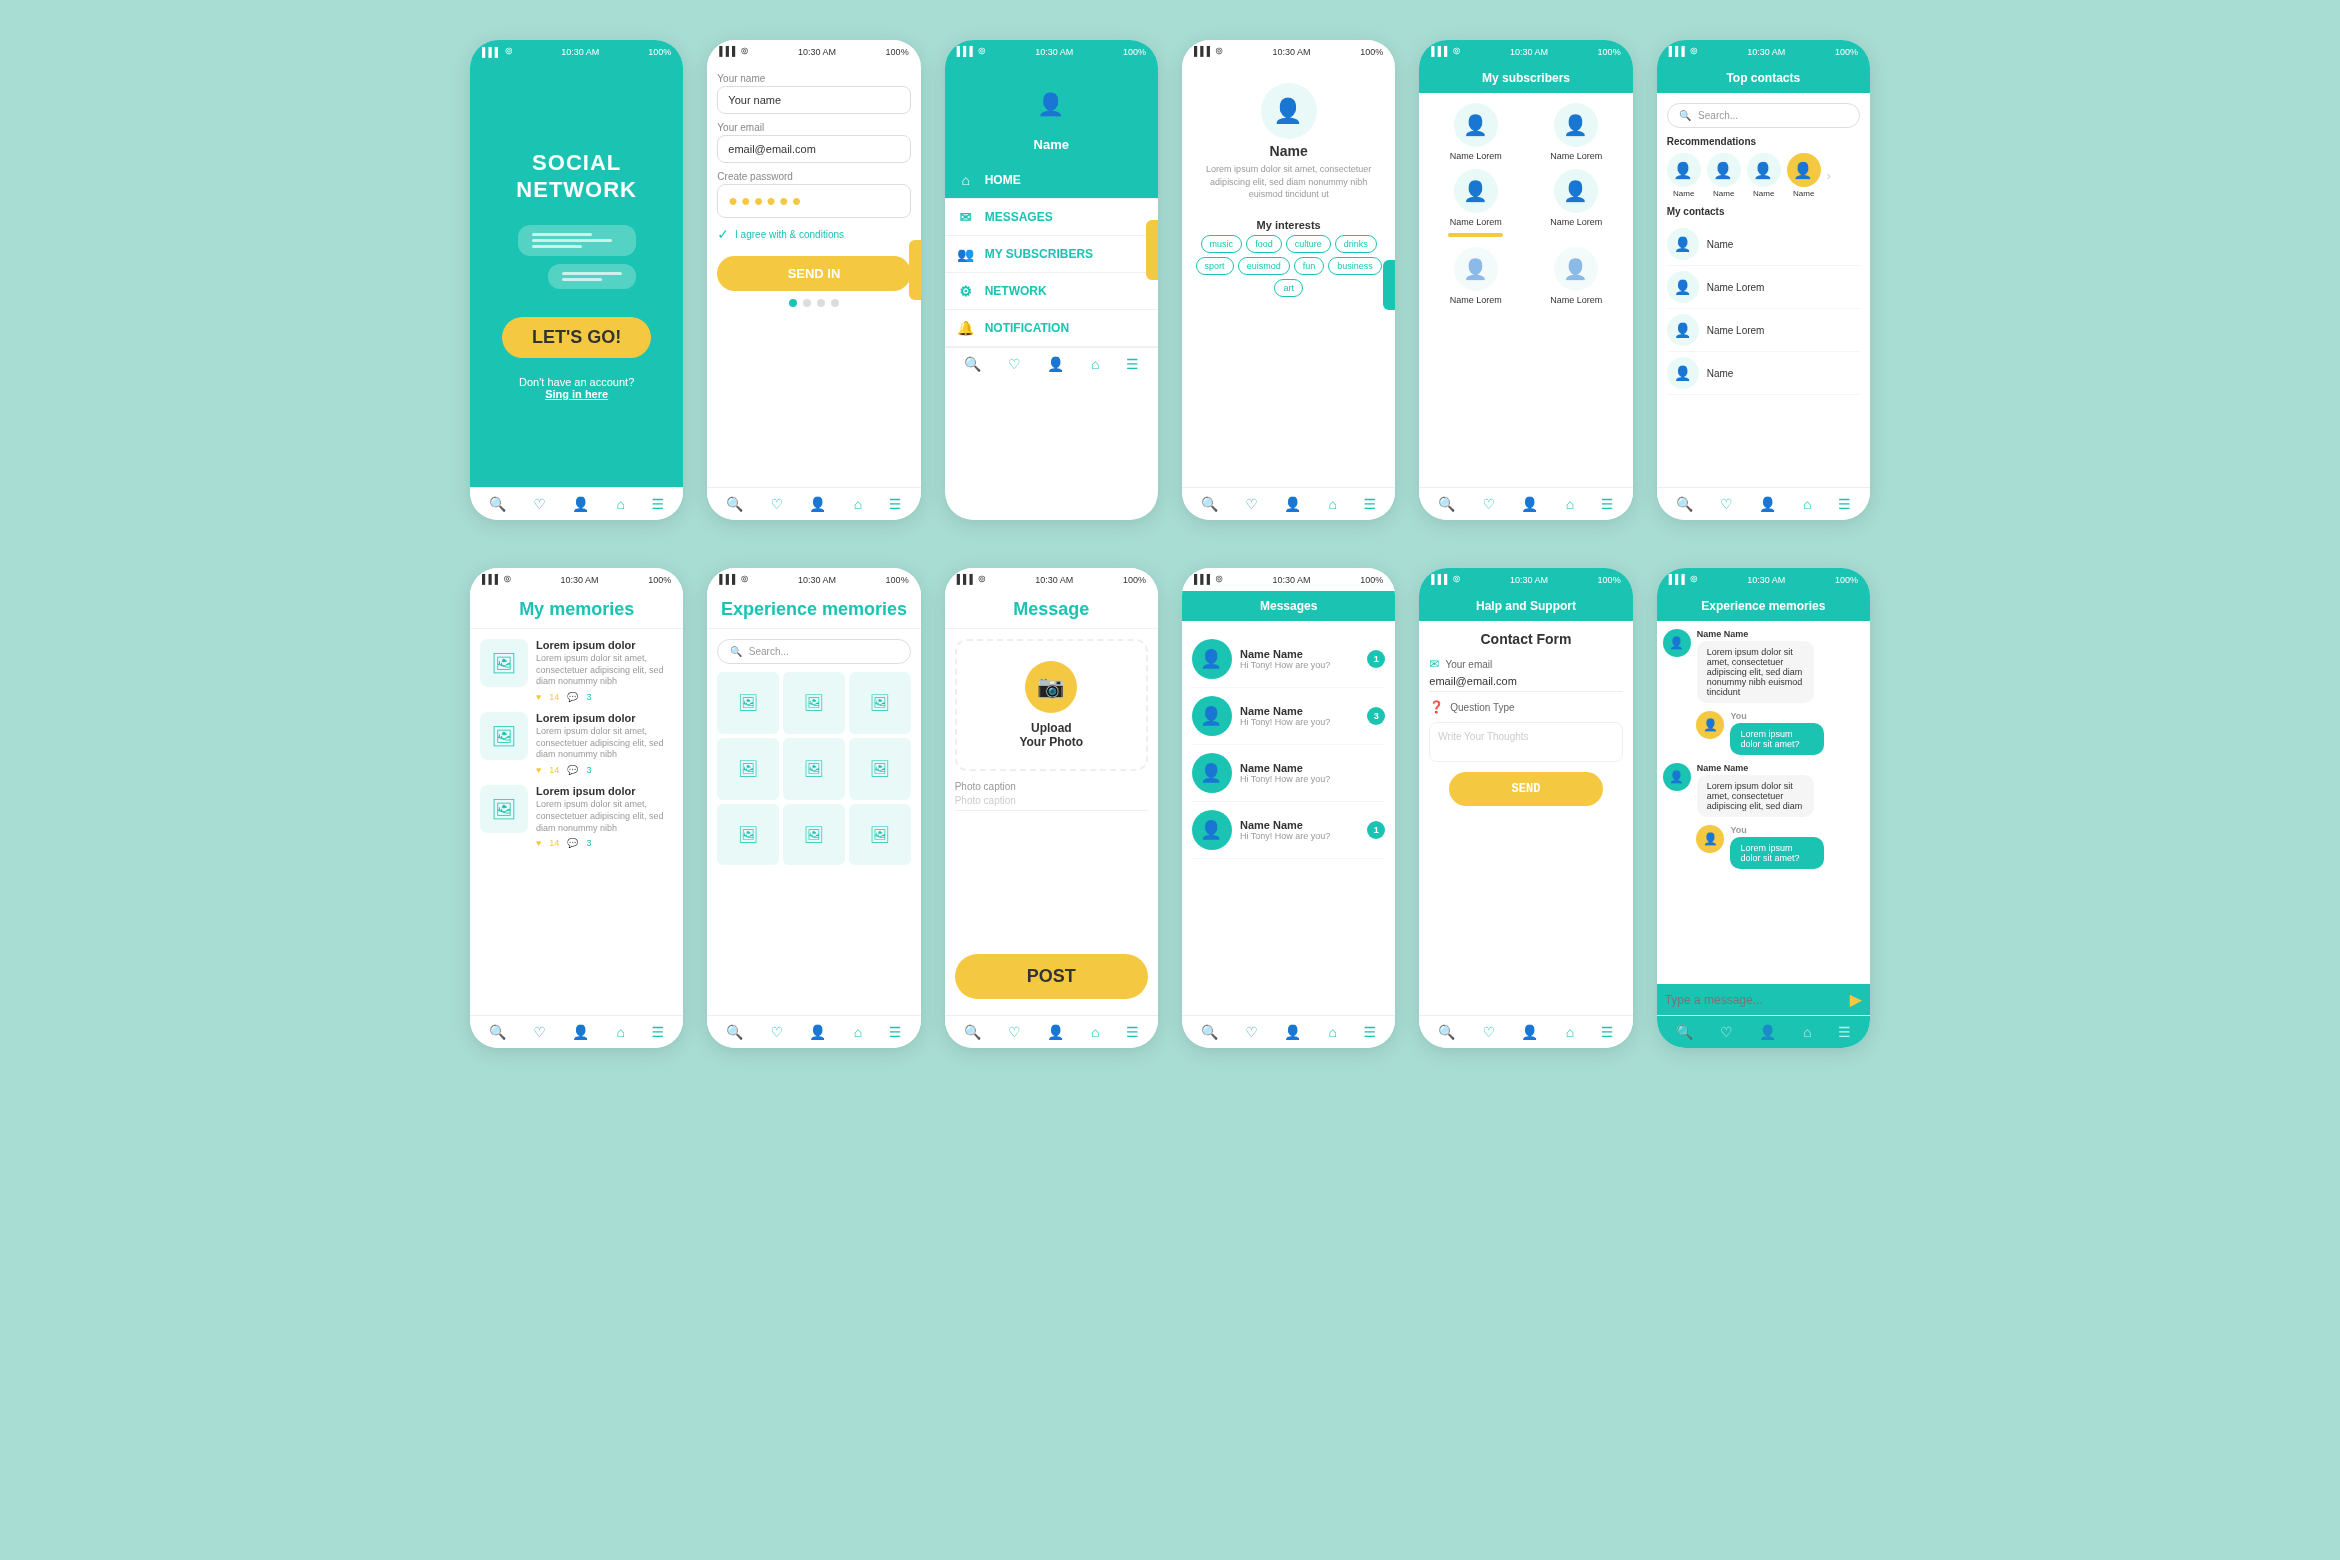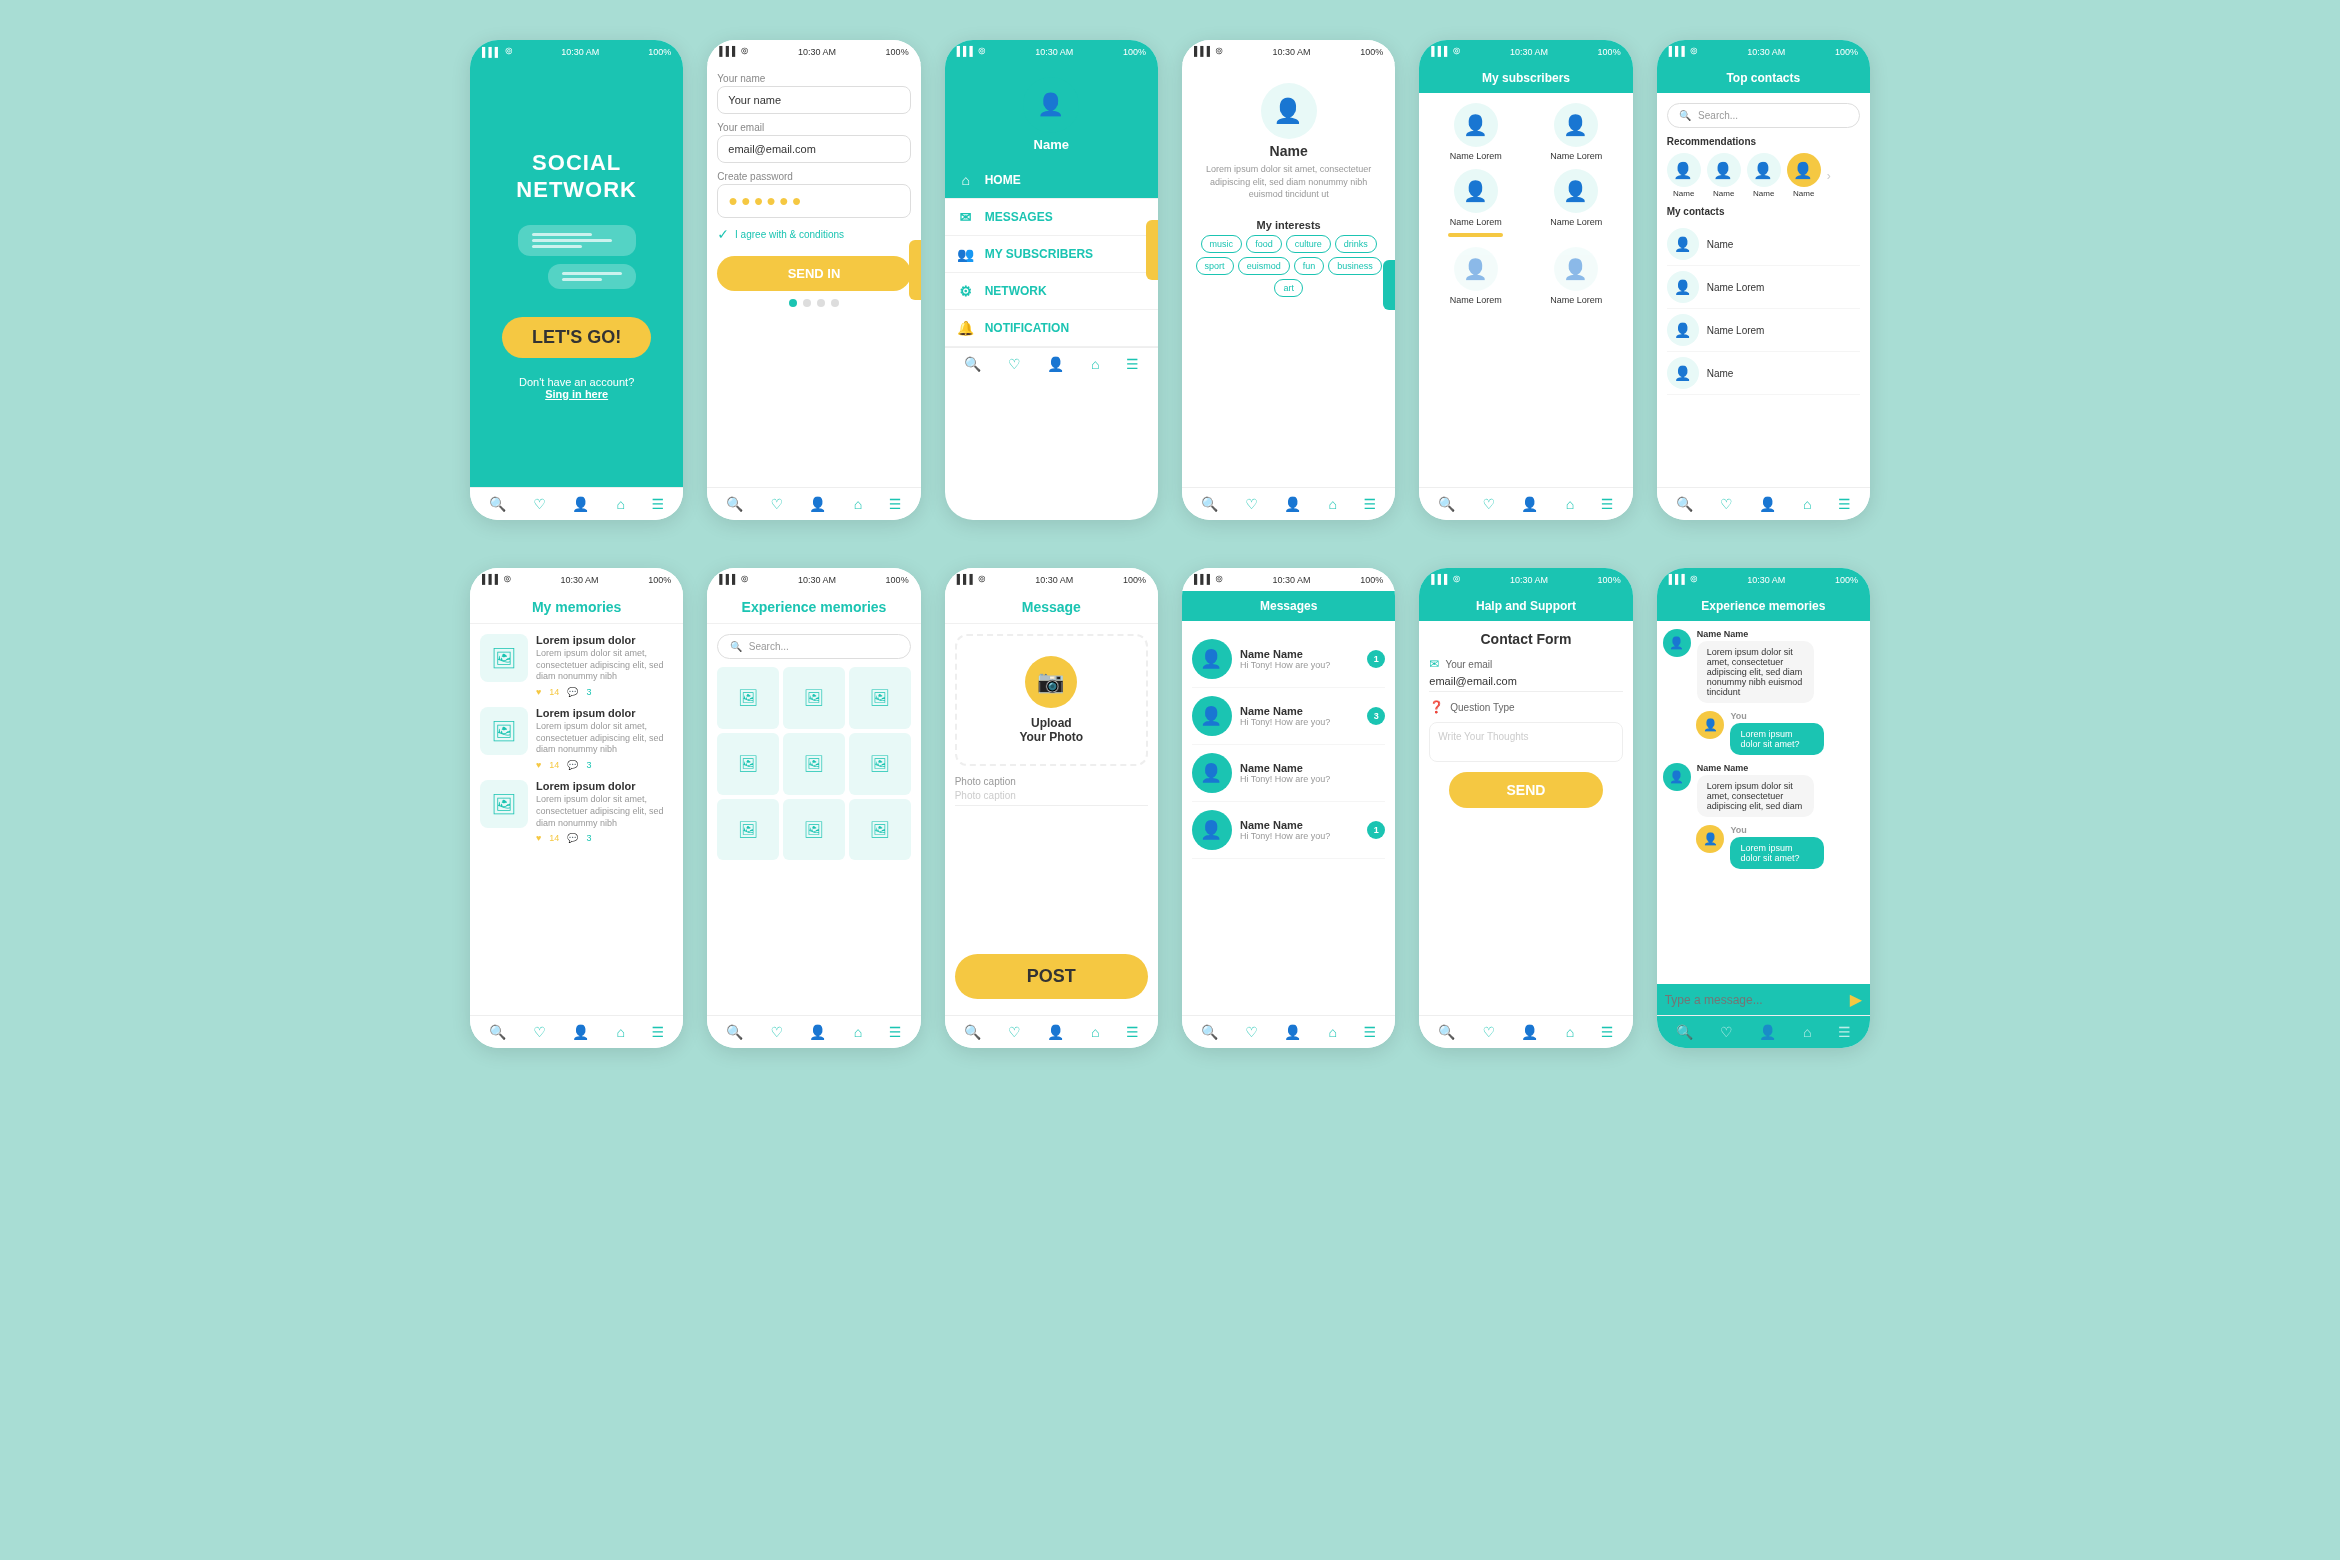--- a/index.html
+++ b/index.html
@@ -308,22 +308,23 @@
     .send-btn {
       background: #f5c842;
       color: white;
       border: none;
       border-radius: 24px;
       padding: 10px 0;
       width: 80%;
       display: block;
       margin: 10px auto 0;
       font-weight: 700;
-      font-size: 14px;
+      font-size: 12px;
       cursor: pointer;
+      font-family: Liberation Mono, monospace;
     }
 
     
     .chat-container { display: flex; flex-direction: column; gap: 8px; padding: 8px 6px; }
     .chat-msg-item { display: flex; align-items: flex-start; gap: 6px; }
     .chat-msg-item.right { flex-direction: row-reverse; }
     .chat-user-avatar { width: 28px; height: 28px; background: #1bc4b2; border-radius: 50%; display: flex; align-items: center; justify-content: center; font-size: 12px; color: white; flex-shrink: 0; }
     .chat-bubble-msg {
       background: #f5f5f5;
       border-radius: 10px;
@@ -350,21 +351,21 @@
       font-size: 12px;
       outline: none;
     }
     .send-icon { color: #f5c842; font-size: 16px; cursor: pointer; }
 
     .phone-header-white {
       background: #fff;
       color: #1bc4b2;
       text-align: center;
       padding: 8px;
-      font-size: 14px;
+      font-size: 18px;
       font-weight: 600;
       border-bottom: 1px solid #f0f0f0;
     }
     .teal-header {
       background: #1bc4b2;
       color: white;
       text-align: center;
       padding: 8px;
       font-size: 12px;
       font-weight: 600;

